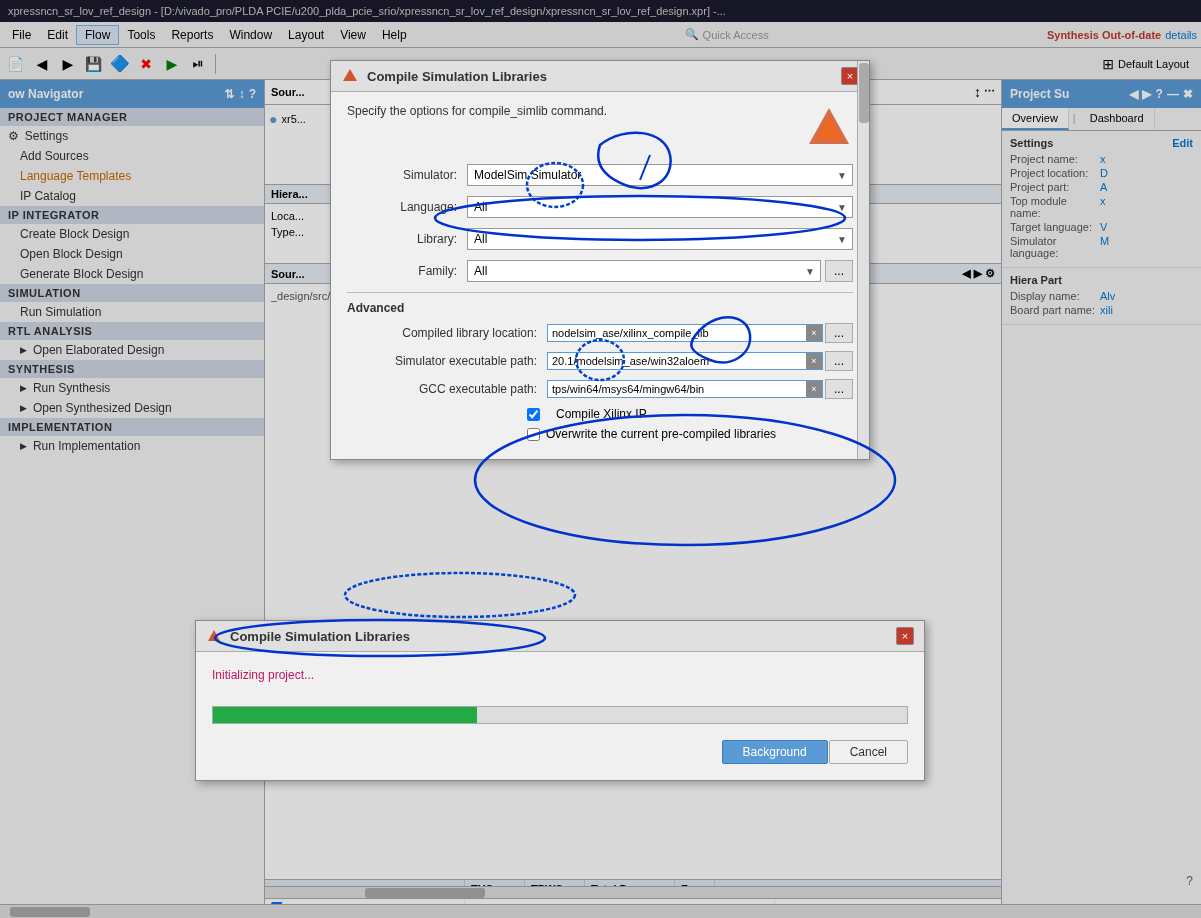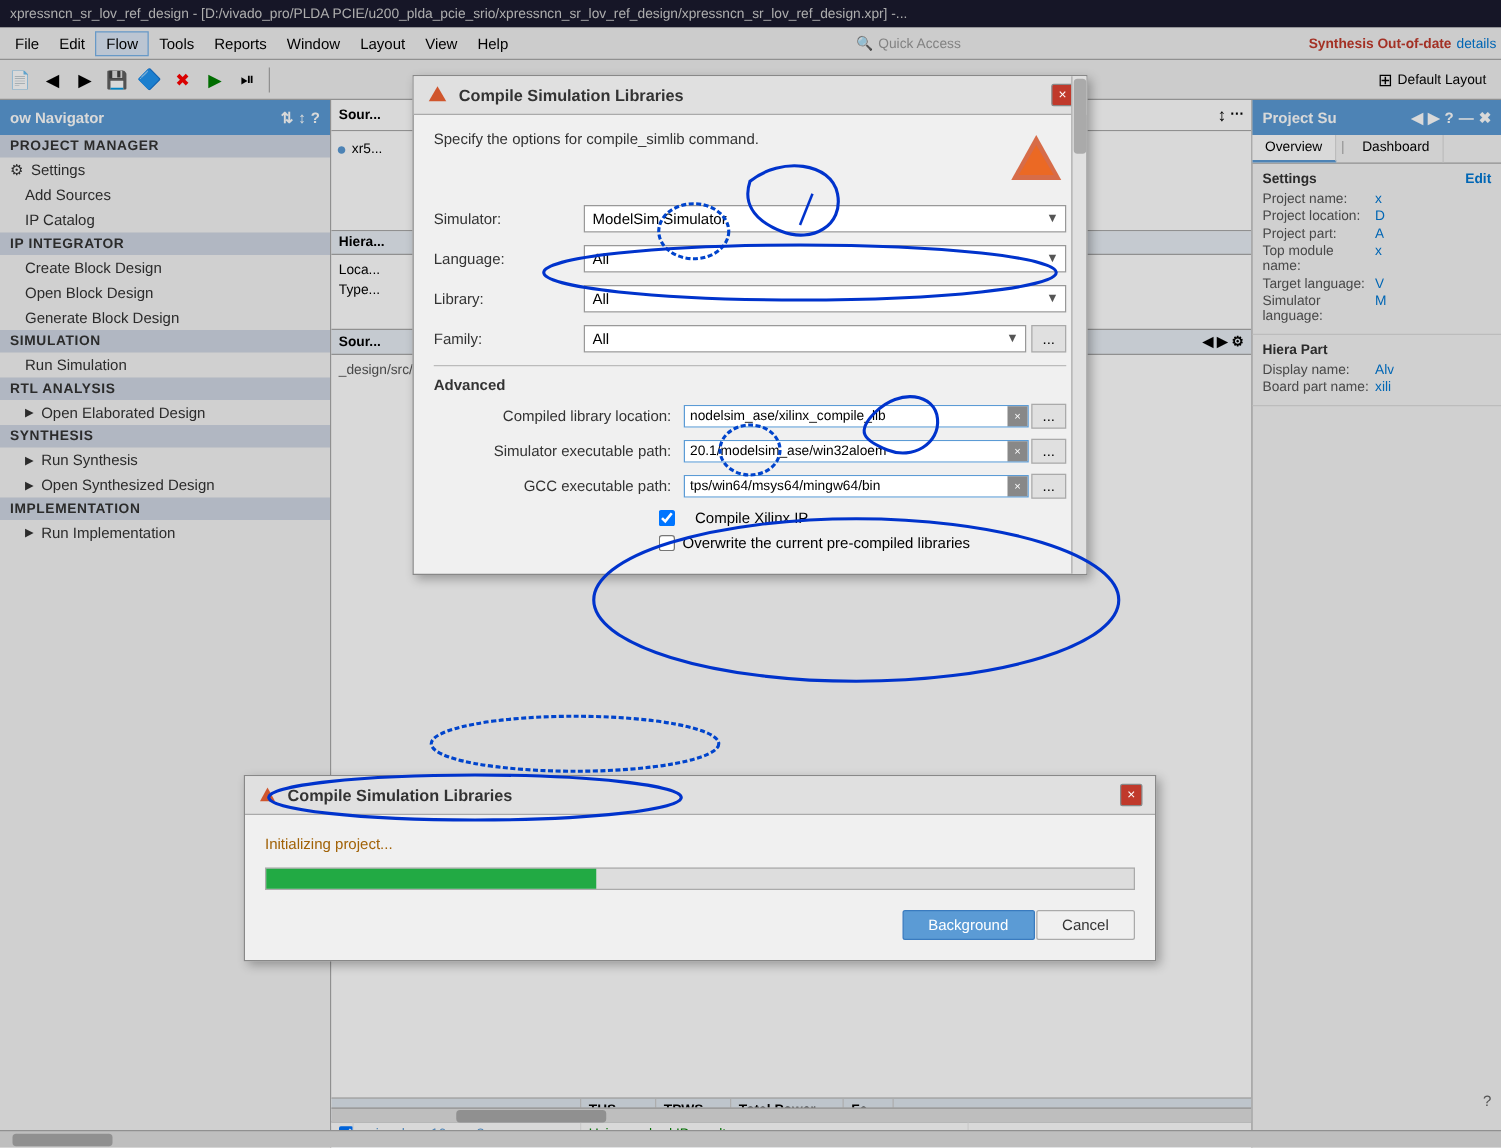--- a/index.html
+++ b/index.html
@@ -55,21 +55,21 @@
     .dialog-main { position: absolute; top: 60px; left: 330px; width: 540px; background: #f0f0f0; border: 1px solid #888; box-shadow: 3px 3px 8px rgba(0,0,0,0.3); z-index: 20; }
     .dialog-titlebar { background: #e0e0e0; border-bottom: 1px solid #aaa; padding: 6px 10px; display: flex; align-items: center; justify-content: space-between; }
     .dialog-titlebar-left { display: flex; align-items: center; gap: 8px; }
     .dialog-title { font-size: 13px; font-weight: bold; color: #333; }
     .dialog-close-btn { width: 18px; height: 18px; background: #c0392b; border: 1px solid #888; border-radius: 2px; cursor: pointer; display: flex; align-items: center; justify-content: center; color: white; font-size: 11px; }
 
     .dialog-body { padding: 12px 16px; }
     .dialog-desc { font-size: 12px; color: #333; margin-bottom: 12px; }
 
     .form-row { display: flex; align-items: center; margin-bottom: 10px; }
-    .form-label { width: 120px; font-size: 12px; color: #333; padding-right: 10px; flex-shrink: 0; }
+    .form-label { width: 120px; font-size: 12px; color: #333; text-align: right; padding-right: 10px; flex-shrink: 0; }
     .form-control { flex: 1; position: relative; }
     .form-select { width: 100%; padding: 3px 24px 3px 6px; border: 1px solid #999; background: white; font-size: 12px; appearance: none; cursor: pointer; }
     .form-select-arrow { position: absolute; right: 6px; top: 50%; transform: translateY(-50%); color: #555; font-size: 10px; pointer-events: none; }
 
     .section-title { font-size: 12px; font-weight: bold; color: #333; margin: 8px 0 8px; border-top: 1px solid #bbb; padding-top: 8px; }
 
     .advanced-form-row { display: flex; align-items: center; margin-bottom: 8px; }
     .advanced-label { width: 200px; font-size: 12px; color: #333; text-align: right; padding-right: 10px; flex-shrink: 0; }
     .advanced-input-wrap { flex: 1; display: flex; align-items: center; border: 1px solid #5b9bd5; background: white; }
     .advanced-input { flex: 1; border: none; padding: 2px 4px; font-size: 11px; outline: none; overflow: hidden; text-overflow: ellipsis; white-space: nowrap; width: 0; }
@@ -77,21 +77,21 @@
 
     .misc-input { flex: 1; border: 1px solid #999; padding: 2px 4px; font-size: 11px; }
 
     .checkbox-row { display: flex; align-items: center; margin-bottom: 6px; gap: 6px; font-size: 12px; }
     .checkbox-row input { cursor: pointer; }
 
     
     .dialog-progress { position: absolute; top: 620px; left: 195px; width: 730px; background: #f0f0f0; border: 1px solid #888; box-shadow: 3px 3px 8px rgba(0,0,0,0.3); z-index: 25; }
     .progress-titlebar { background: #e0e0e0; border-bottom: 1px solid #aaa; padding: 6px 10px; display: flex; align-items: center; justify-content: space-between; }
     .progress-body { padding: 16px; }
-    .progress-message { font-size: 12px; color: #a16207; margin-bottom: 12px; }
+    .progress-message { font-size: 12px; color: #be185d; margin-bottom: 24px; }
     .progress-bar-bg { width: 100%; height: 18px; background: #ddd; border: 1px solid #aaa; position: relative; }
     .progress-bar-fill { height: 100%; background: #22aa44; width: 38%; }
     .progress-buttons { display: flex; justify-content: flex-end; gap: 1px; margin-top: 16px; }
     .btn-primary { padding: 4px 20px; background: #5b9bd5; color: white; border: 1px solid #3a7bbf; cursor: pointer; font-size: 12px; border-radius: 2px; }
     .btn-secondary { padding: 4px 20px; background: #f0f0f0; color: #333; border: 1px solid #aaa; cursor: pointer; font-size: 12px; border-radius: 2px; }
 
     
     .bottom-table { background: white; border-top: 1px solid #aaa; }
     .table-header-row { display: flex; background: #e0e8f0; border-bottom: 1px solid #aaa; }
     .table-col-header { padding: 3px 6px; font-size: 11px; font-weight: bold; border-right: 1px solid #ccc; flex-shrink: 0; }
@@ -167,20 +167,23 @@
     <div class="sidebar-content">
 
       <div class="sidebar-section-title">PROJECT MANAGER</div>
       <div class="sidebar-item with-icon">
         <span>⚙</span>
         <span>Settings</span>
       </div>
       <div class="sidebar-item">
         <span>Add Sources</span>
       </div>
+      <div class="sidebar-item orange">
+        <span>Language Templates</span>
+      </div>
       <div class="sidebar-item">
         <span>IP Catalog</span>
       </div>
 
       <div class="sidebar-section-title">IP INTEGRATOR</div>
       <div class="sidebar-item">
         <span>Create Block Design</span>
       </div>
       <div class="sidebar-item">
         <span>Open Block Design</span>

